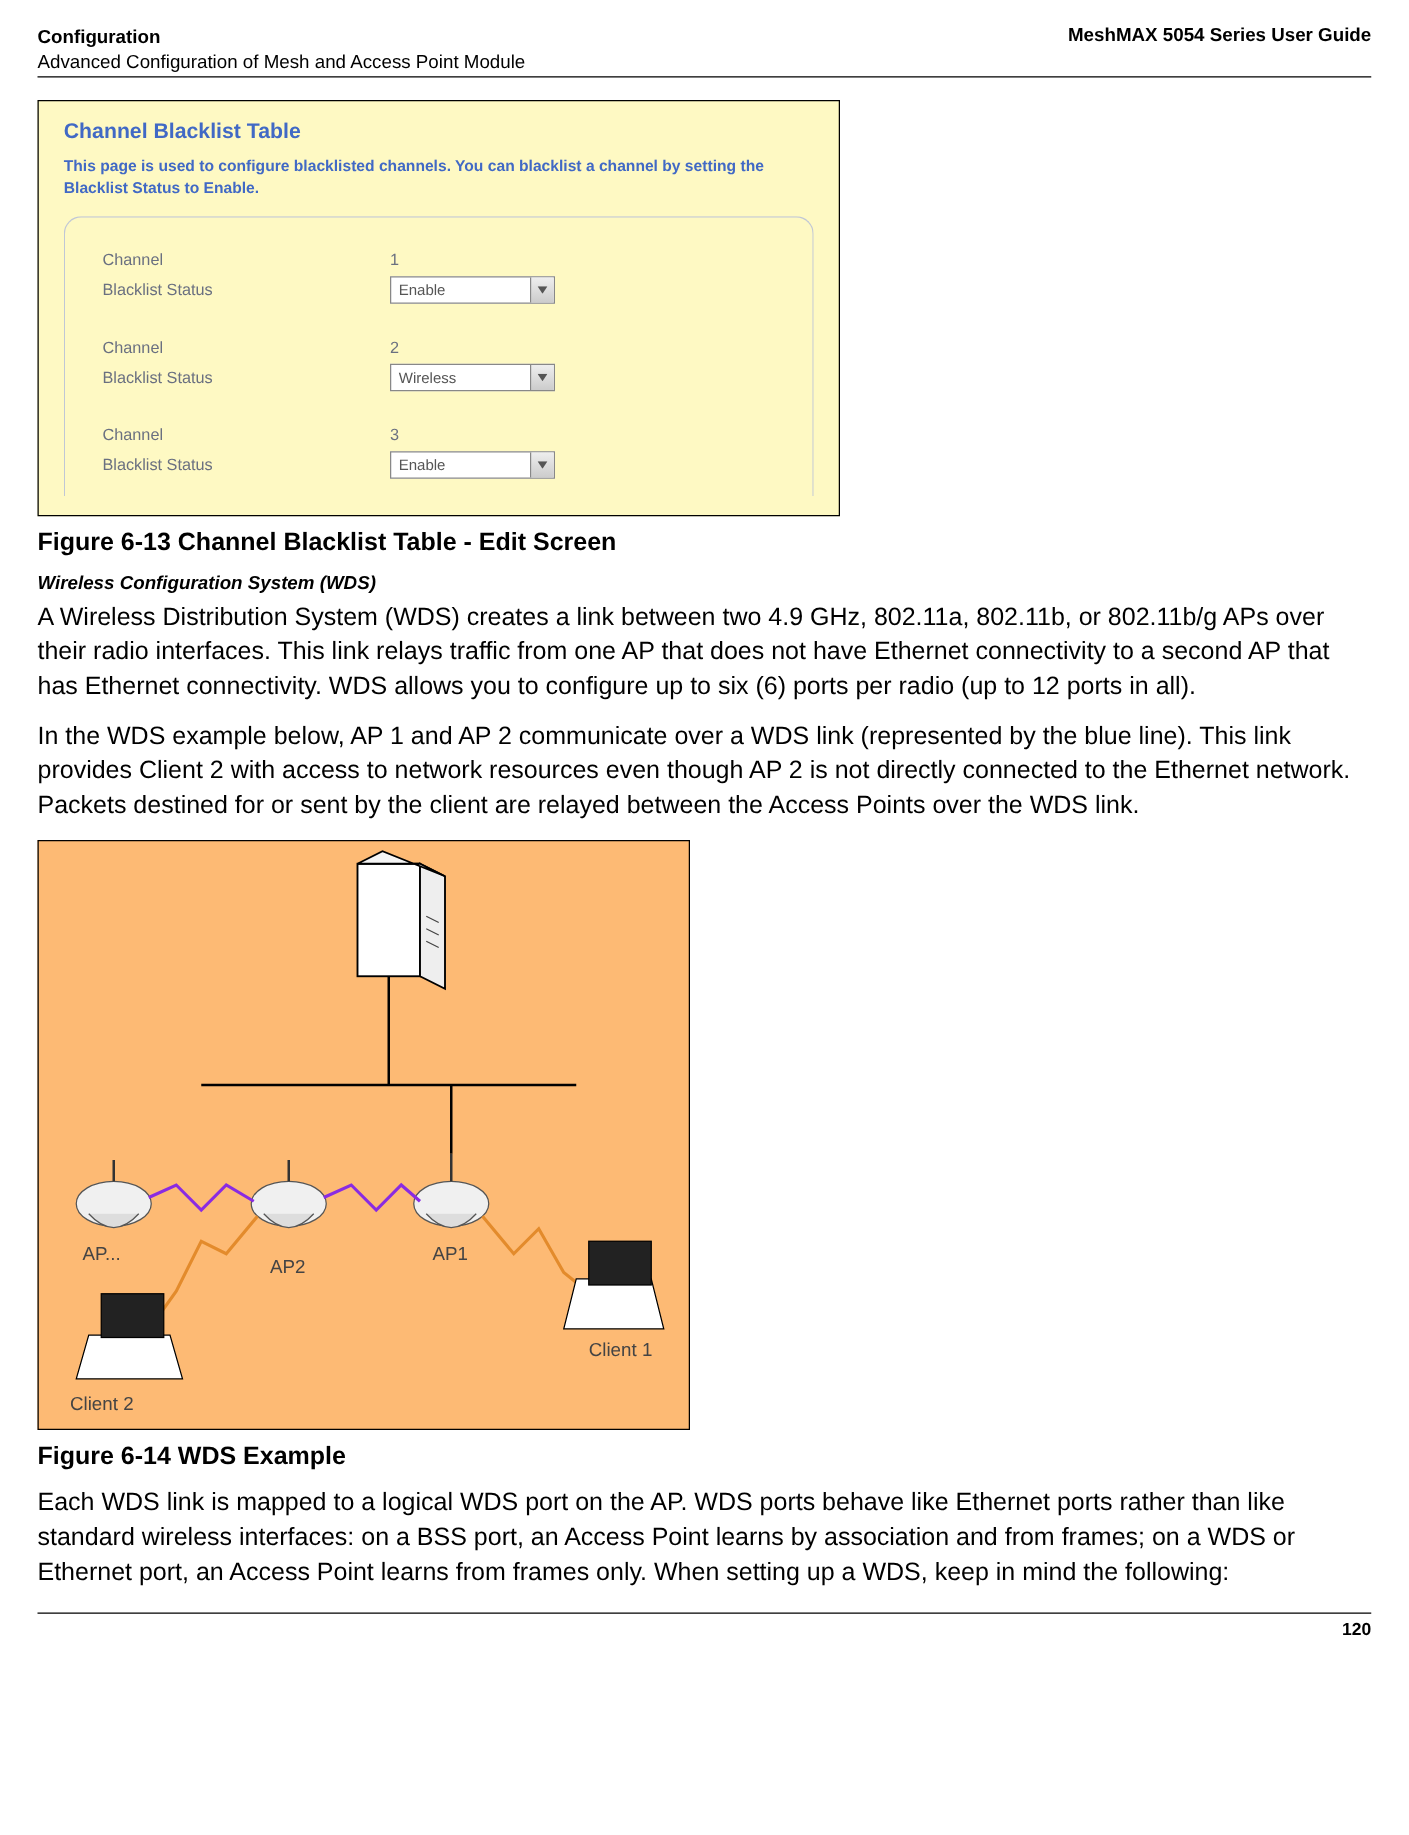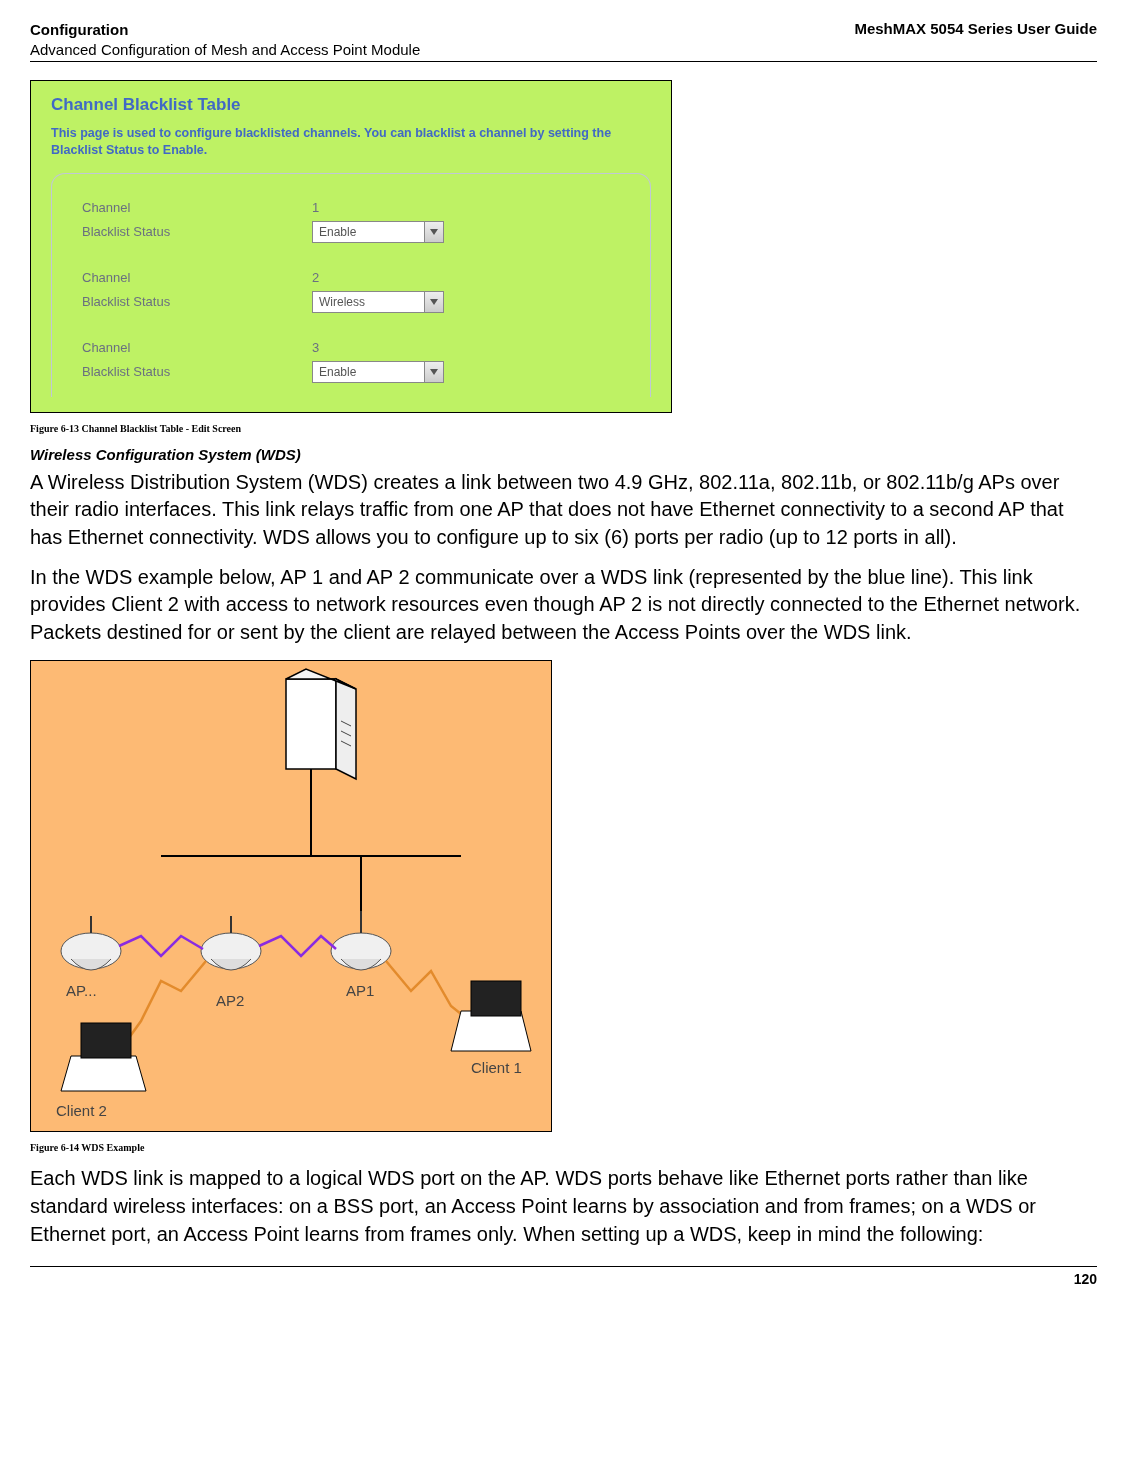--- a/index.html
+++ b/index.html
@@ -30,21 +30,21 @@
   .header-left .bold { font-weight: bold; }
   .header-right {
     font-size: 15px;
     font-weight: bold;
   }
   .screenshot-box {
     border: 1px solid #000;
     width: 640px;
     padding: 0 0 15px 0;
     margin-bottom: 10px;
-    background: #bef264;
+    background: #fef9c3;
   }
   .panel-title {
     color: #4169c5;
     font-weight: bold;
     font-size: 17px;
     padding: 14px 0 10px 20px;
   }
   .panel-desc {
     color: #4169c5;
     font-weight: bold;
@@ -95,23 +95,22 @@
   .dropdown .dd-btn {
     width: 18px;
     height: 100%;
     border-left: 1px solid #888;
     background: linear-gradient(#eee,#ccc);
     display:flex;align-items:center;justify-content:center;
   }
   .dd-btn svg { display:block; }
   .caption {
     font-weight: bold;
-    font-size: 10px;
+    font-size: 20px;
     margin: 8px 0 12px 0;
-    font-family: Liberation Serif, serif;
   }
   .section-title {
     font-weight: bold;
     font-style: italic;
     font-size: 15px;
     margin: 10px 0 6px 0;
   }
   .body-text {
     font-size: 20px;
     line-height: 1.38;

